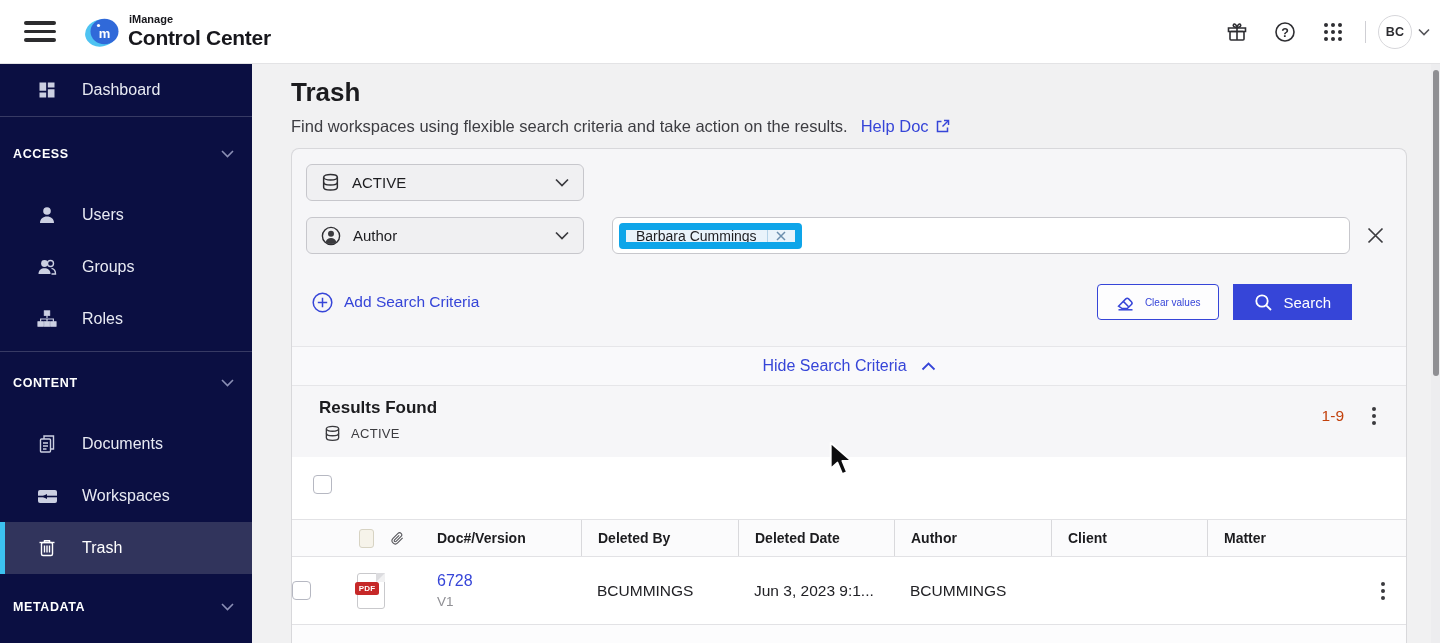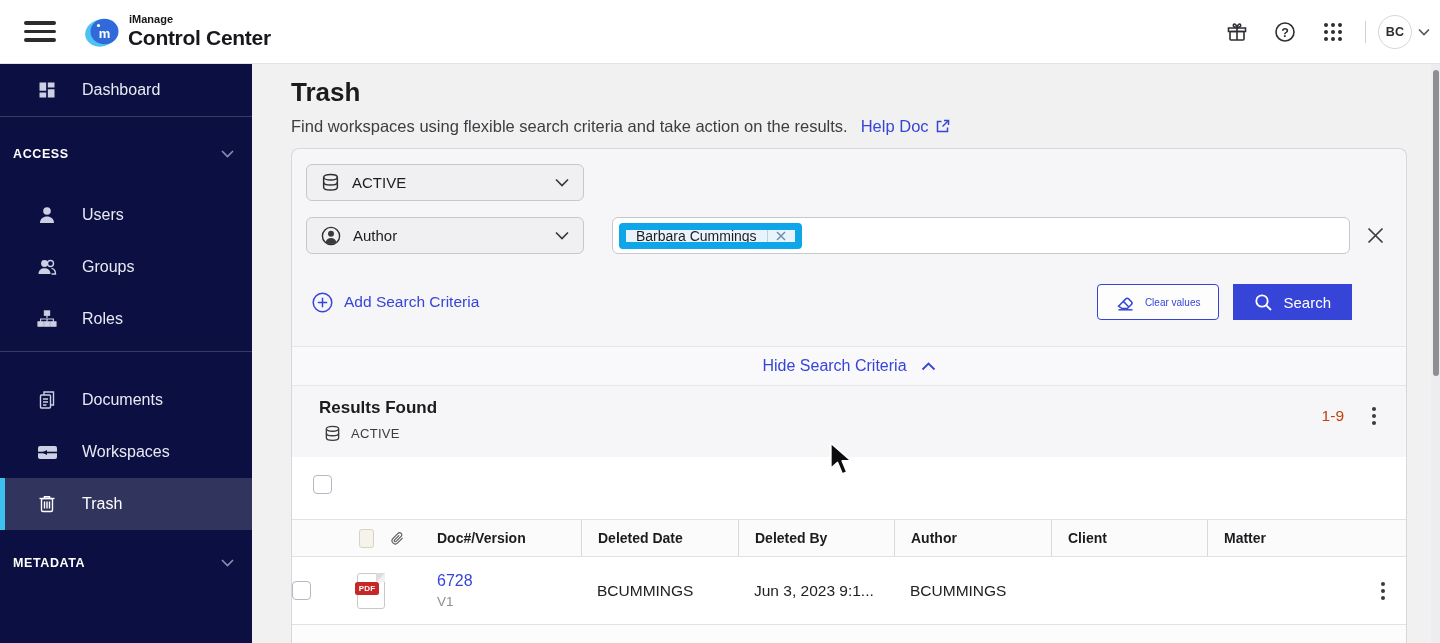--- a/index.html
+++ b/index.html
@@ -229,20 +229,26 @@
             <rect x="1" y="13" width="6" height="5"></rect>
             <rect x="8" y="13" width="6" height="5"></rect>
             <rect x="15" y="13" width="6" height="5"></rect>
           </svg>
         </span>
         <span class="nav-label">Roles</span>
       </div>
     </div>
     <div class="nav-divider" style="margin-top:6px;"></div>
 
+    <div class="side-section" style="margin-top:18px;">
+      <span class="sec-label">CONTENT</span>
+      <svg width="13" height="8" viewBox="0 0 13 8" fill="none" stroke="#8b8fb5" stroke-width="1.6">
+          <path d="M1 1 L6.5 6.5 L12 1"></path>
+        </svg>
+    </div>
     <div class="side-items">
       <div class="side-item">
         <span class="nav-icon">
           <svg width="20" height="20" viewBox="0 0 20 20" fill="none" stroke="#ccd0e2" stroke-width="1.4">
             <path d="M7 5V2h9.5v13H14"></path>
             <rect x="3.5" y="5" width="10" height="13" rx="1"></rect>
             <path d="M6 9h5M6 12h5M6 15h3.5"></path>
           </svg>
         </span>
         <span class="nav-label">Documents</span>
@@ -411,22 +417,22 @@
         <div class="th"></div>
         <div class="th">
             <span class="fileglyph"></span>
           </div>
         <div class="th">
           <svg width="13" height="19" viewBox="0 0 24 24" fill="none" stroke="#55555a" stroke-width="2">
             <path d="M21.44 11.05l-9.19 9.19a6 6 0 0 1-8.49-8.49l9.19-9.19a4 4 0 0 1 5.66 5.66l-9.2 9.19a2 2 0 0 1-2.83-2.83l8.49-8.48"></path>
           </svg>
         </div>
         <div class="th txt">Doc#/Version</div>
+        <div class="th txt with-div">Deleted By</div>
         <div class="th txt with-div">Deleted Date</div>
-        <div class="th txt with-div">Deleted By</div>
         <div class="th txt with-div">Author</div>
         <div class="th txt with-div">Client</div>
         <div class="th txt with-div">Matter</div>
         <div class="th"></div>
       </div>
 
       <div class="tgrid trow">
         <div class="td cell-center" style="padding-left:26px;">
           <span class="checkbox"></span>
         </div>

